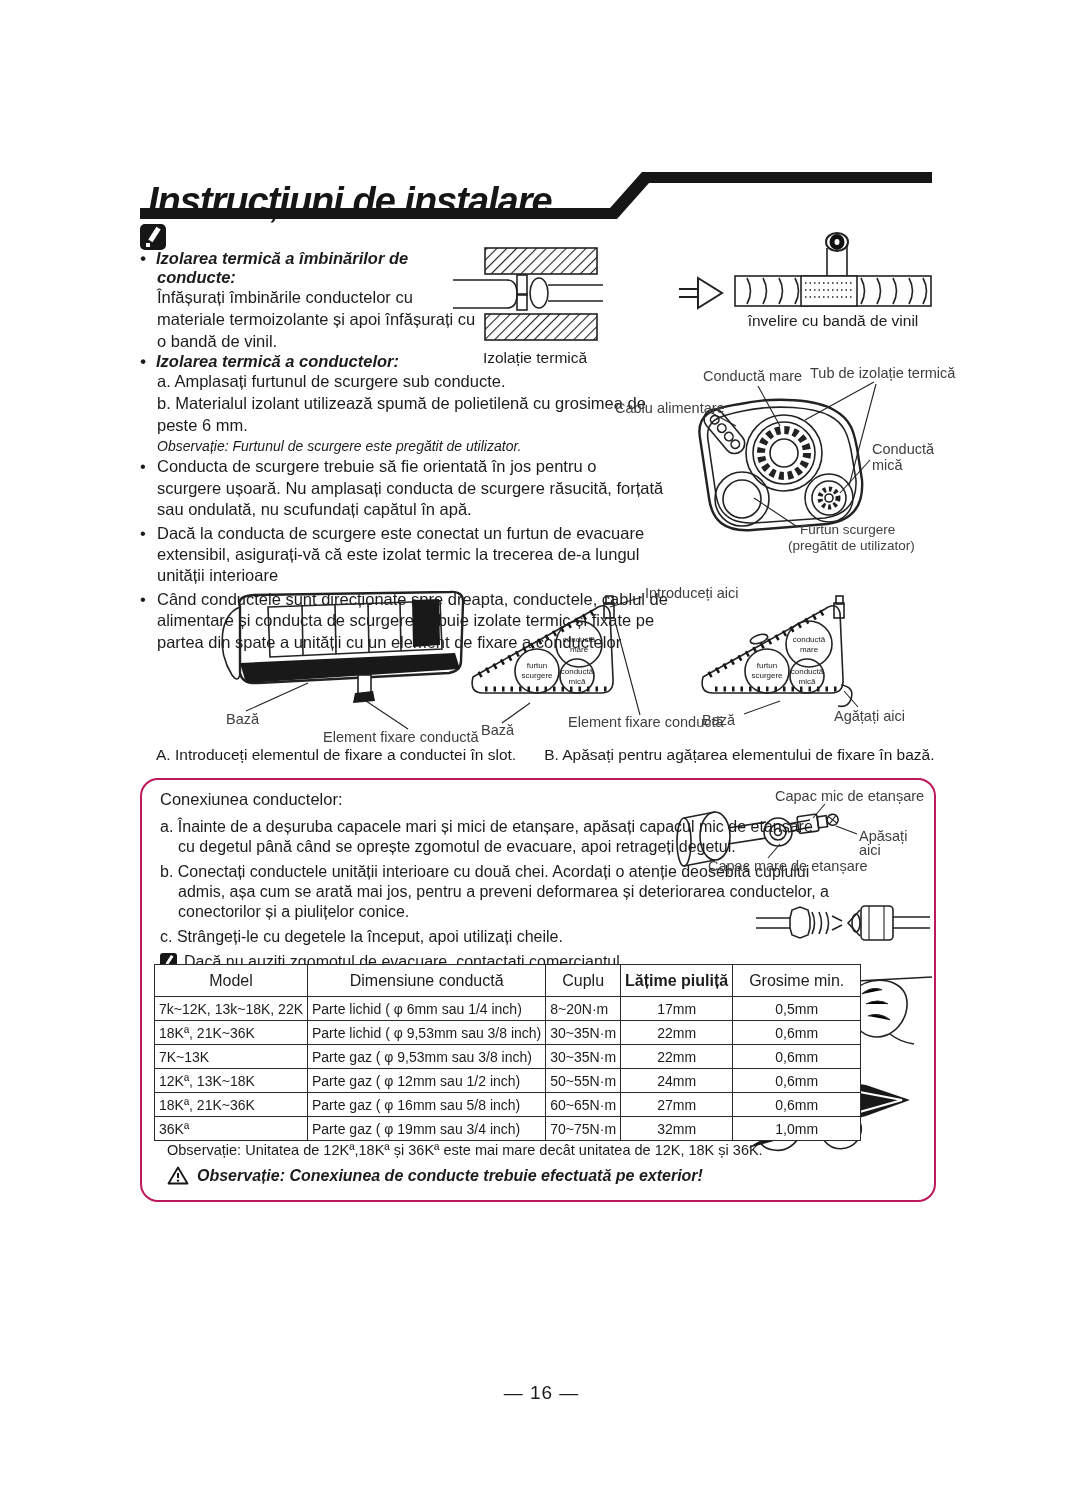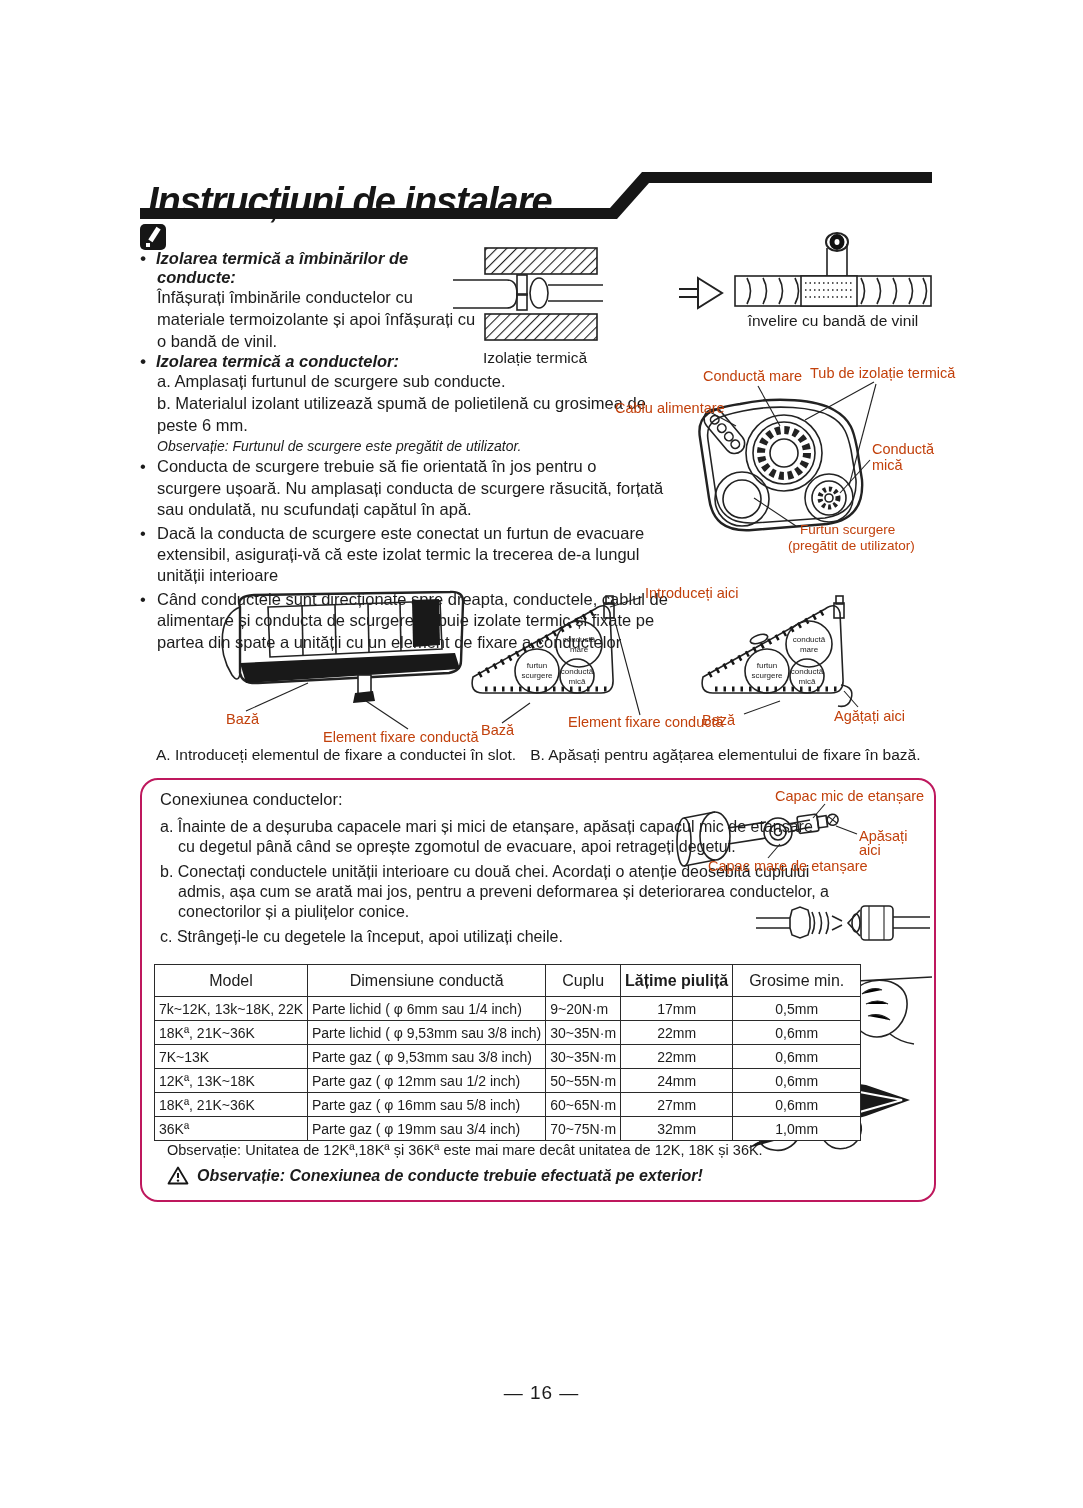--- a/index.html
+++ b/index.html
@@ -27,21 +27,21 @@
   
   .h-bullet{font-size:16.5px;font-weight:bold;font-style:italic;}
   .body-txt{font-size:16.5px;line-height:1.32;}
   .bmark{display:inline-block;width:16px;}
   .hang{padding-left:17px;}
   .hang>.bmark{margin-left:-17px;}
   .blt{padding-left:17px;position:relative;font-size:16.5px;line-height:1.3;margin-top:2px;}
   .blt .bmark{position:absolute;left:0;top:0;}
   .small-note{font-size:14px;font-weight:normal;font-style:italic;margin:2px 0 2px 17px;}
   .caption{font-size:15.5px;text-align:center;}
-  .lbl{position:absolute;font-size:14.5px;white-space:nowrap;color:#c2410c;}
+  .lbl{position:absolute;font-size:14.5px;white-space:nowrap;color:#404040;}
   .lbl.sm{font-size:13.5px;}
   svg{display:block;}
   .ln{stroke:#222;stroke-width:1.1;}
   .dr{stroke:#222;fill:none;stroke-width:1.6;}
   .drb{stroke:#222;fill:none;stroke-width:2.4;}
   .fillk{fill:#191919;stroke:none;}
   .ct{font-size:8px;text-anchor:middle;fill:#1c1c1c;font-family:"Liberation Sans",sans-serif;}
   
   .round-box{
     position:absolute;left:140px;top:778px;width:796px;height:424px;
@@ -244,21 +244,21 @@
   <span class="lbl" style="left:86px;top:128px;">Bază</span>
   <span class="lbl" style="left:183px;top:146px;">Element fixare conductă</span>
   <span class="lbl" style="left:505px;top:2px;">Introduceți aici</span>
   <span class="lbl" style="left:341px;top:139px;">Bază</span>
   <span class="lbl" style="left:428px;top:131px;">Element fixare conductă</span>
   <span class="lbl" style="left:562px;top:129px;">Bază</span>
   <span class="lbl" style="left:694px;top:125px;">Agățați aici</span>
 </div>
 
 
-<div class="abs" style="left:156px;top:746px;width:790px;display:flex;gap:14px;font-size:15.5px;white-space:nowrap;">
+<div class="abs" style="left:156px;top:746px;width:790px;display:flex;gap:28px;font-size:15.5px;white-space:nowrap;">
   <span>A. Introduceți elementul de fixare a conductei în slot.</span>
   <span>B. Apăsați pentru agățarea elementului de fixare în bază.</span>
 </div>
 
 
 <div class="round-box">
 
   <svg style="position:absolute;left:528px;top:0px;" width="266" height="418" viewBox="0 0 266 418">
 
     <g stroke="#222" stroke-width="1.1">
@@ -324,20 +324,23 @@
       <path class="dr" d="M150,338 C146,356 158,372 176,368 C188,365 194,352 190,342" fill="#fff"></path>
       <path class="ln" d="M158,346 q8,-4 16,2 M158,356 q8,0 16,4"></path>
     </g>
   </svg>
 
   <div class="inner-txt">
     <div style="font-size:16.5px;margin-bottom:8px;">Conexiunea conductelor:</div>
     <p style="width:640px;">a. Înainte de a deșuruba capacele mari și mici de etanșare, apăsați capacul mic de etanșare cu degetul până când se oprește zgomotul de evacuare, apoi retrageți degetul.</p>
     <p style="width:662px;">b. Conectați conductele unității interioare cu două chei. Acordați o atenție deosebită cuplului admis, așa cum se arată mai jos, pentru a preveni deformarea și deteriorarea conductelor, a conectorilor și a piulițelor conice.</p>
     <p>c. Strângeți-le cu degetele la început, apoi utilizați cheile.</p>
+    <div style="margin-top:6px;">
+      <span class="pencil small"></span><span style="font-size:16px;">Dacă nu auziți zgomotul de evacuare, contactați comerciantul.</span>
+    </div>
   </div>
 
   <span class="lbl" style="left:633px;top:8px;">Capac mic de etanșare</span>
   <span class="lbl" style="left:717px;top:48px;">Apăsați</span>
   <span class="lbl" style="left:717px;top:62px;">aici</span>
   <span class="lbl" style="left:566px;top:78px;">Capac mare de etanșare</span>
 
   <table class="spec">
     <colgroup>
         <col style="width:138px">
@@ -350,21 +353,21 @@
         <tr>
       <th>Model</th>
       <th>Dimensiune conductă</th>
       <th>Cuplu</th>
       <th class="th-nut">Lățime piuliță</th>
       <th>Grosime min.</th>
     </tr>
     <tr>
       <td class="c-model">7k~12K, 13k~18K, 22K</td>
       <td class="c-dim">Parte lichid ( φ 6mm sau 1/4 inch)</td>
-      <td class="c-torque">9~20N·m</td>
+      <td class="c-torque">8~20N·m</td>
       <td class="c-nut">17mm</td>
       <td class="c-thick">0,5mm</td>
     </tr>
     <tr>
       <td class="c-model">18Kª, 21K~36K</td>
       <td class="c-dim">Parte lichid ( φ 9,53mm sau 3/8 inch)</td>
       <td class="c-torque">30~35N·m</td>
       <td class="c-nut">22mm</td>
       <td class="c-thick">0,6mm</td>
     </tr>

